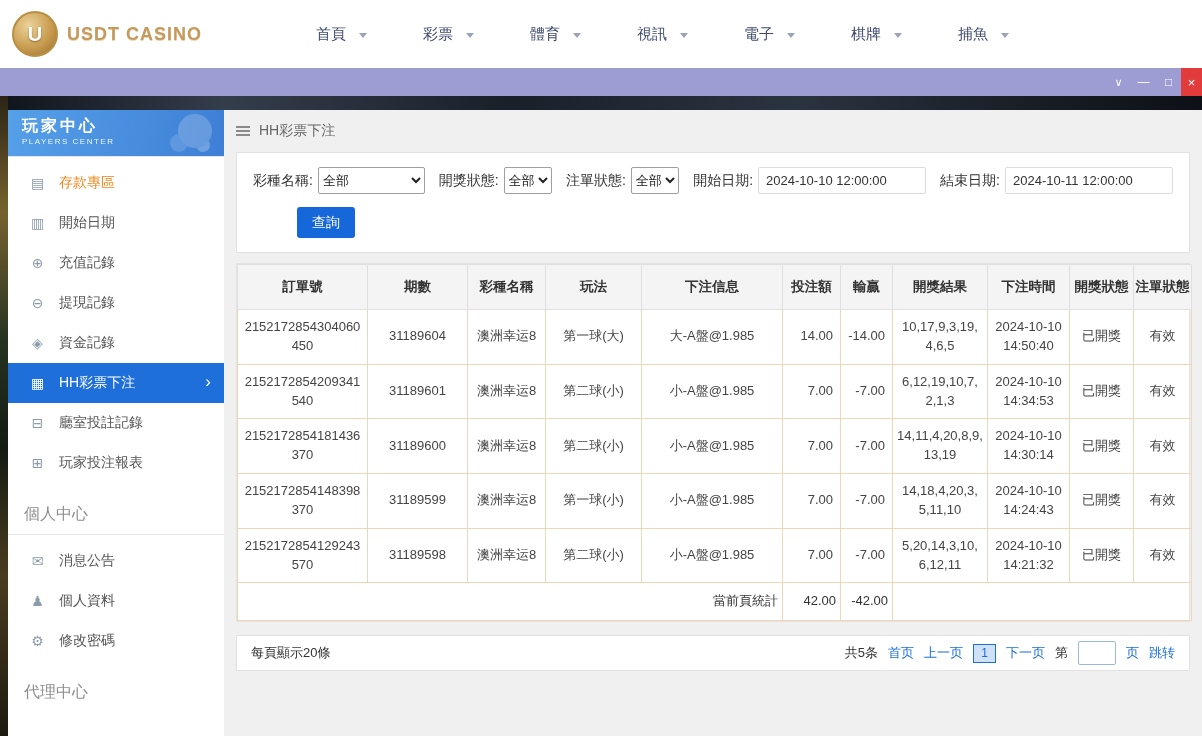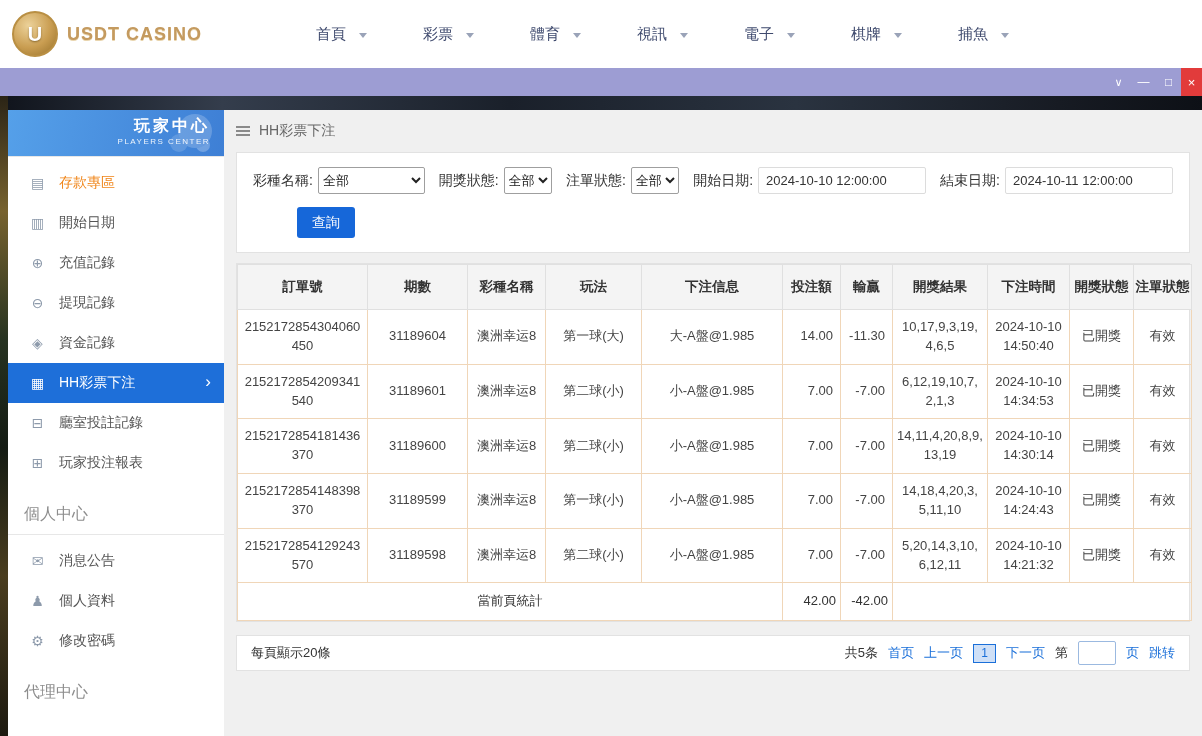--- a/index.html
+++ b/index.html
@@ -25,21 +25,21 @@
   .tb-btn.chev{font-size:11px;}
   .tb-btn.close{background:#e23b3b;width:21px;font-size:13px;}
   
   .bg-left{position:absolute;left:0;top:96px;width:8px;height:640px;
     background:linear-gradient(180deg,#2b2416 0%,#77622e 18%,#273321 38%,#141b13 55%,#4a3d1f 75%,#1d1a10 100%);}
   .bg-band{position:absolute;left:8px;top:96px;width:1194px;height:14px;
     background:linear-gradient(90deg,#11151d 0%,#343d4c 18%,#1a202a 42%,#2a3340 66%,#171b23 88%,#0d1016 100%);}
   
   .sidebar{position:absolute;left:8px;top:110px;width:216px;height:626px;background:#ffffff;overflow:hidden;}
   .side-header{height:46px;padding:5px 14px 0;box-sizing:border-box;position:relative;color:#fff;
-    background:linear-gradient(100deg,#55a0e9 0%,#3e7fd5 100%);overflow:hidden;text-align:right;}
+    background:linear-gradient(100deg,#55a0e9 0%,#3e7fd5 100%);overflow:hidden;}
   .side-header::after{content:"";position:absolute;right:12px;top:4px;width:34px;height:34px;border-radius:50%;
     background:rgba(255,255,255,.20);box-shadow:-16px 12px 0 -8px rgba(255,255,255,.15),8px 14px 0 -10px rgba(255,255,255,.25);}
   .side-title{font-size:16px;font-weight:bold;letter-spacing:3px;line-height:22px;}
   .side-subtitle{font-size:8px;letter-spacing:1.5px;opacity:.9;}
   .side-section-title{font-size:16px;color:#8d8d8d;padding:15px 16px 9px;}
   .side-divider{height:1px;background:#e7e7e7;}
   .side-list{list-style:none;margin:6px 0 6px;padding:0;}
   .side-item{height:40px;display:flex;align-items:center;gap:13px;padding-left:21px;font-size:14px;color:#555;cursor:pointer;position:relative;}
   .side-item .ic{width:17px;text-align:center;color:#8d9aab;font-size:14px;}
   .side-item.orange .lbl{color:#f08519;}
@@ -60,21 +60,21 @@
   .date-input{width:152px;height:25px;border:1px solid #dcdcdc;border-radius:2px;font-size:13px;color:#333;padding:0 7px;font-family:inherit;}
   .search-btn{margin-top:13px;background:#1667d9;color:#fff;border:none;border-radius:3px;width:58px;height:31px;font-size:14px;cursor:pointer;font-family:inherit;margin-left:44px;}
   
   .table-panel{background:#fff;border:1px solid #e2e2e2;margin-top:10px;}
   table{width:100%;border-collapse:collapse;table-layout:fixed;}
   col.c0{width:130px}col.c1{width:100px}col.c2{width:78px}col.c3{width:96px}col.c4{width:141px}
   col.c5{width:58px}col.c6{width:52px}col.c7{width:95px}col.c8{width:82px}col.c9{width:64px}col.c10{width:58px}
   th{background:#f4f4f4;border:1px solid #e0e0e0;color:#333;font-size:13.5px;font-weight:bold;height:40px;padding:2px 1px;}
   td{border:1px solid #f0d6b8;color:#444;font-size:13px;text-align:center;padding:8px 4px;line-height:1.45;word-break:break-all;}
   td.num{text-align:right;padding-right:7px;}
-  tr.summary td{padding:9px 4px;color:#333;}
+  tr.summary td{padding:9px 4px;color:#333;text-align:right;}
   
   .footer-bar{background:#fff;border:1px solid #e2e2e2;margin-top:13px;height:36px;display:flex;align-items:center;justify-content:space-between;padding:0 14px;font-size:13px;color:#333;box-sizing:border-box;}
   .pagination{display:flex;align-items:center;gap:10px;}
   .pg-link{color:#1a6fd9;cursor:pointer;text-decoration:none;}
   .pg-current{min-width:15px;height:17px;padding:0 3px;border:1px solid #1a6fd9;background:#cfe0f7;color:#1a6fd9;font-size:12px;display:flex;align-items:center;justify-content:center;cursor:pointer;}
   .pg-dark{color:#333;}
   .pg-input{width:32px;height:20px;border:1px solid #9bb9e0;border-radius:2px;}
 </style>
 </head>
 <body>
@@ -252,21 +252,21 @@
           </tr>
         </thead>
       <tbody>
           <tr>
             <td>2152172854304060450</td>
             <td>31189604</td>
             <td>澳洲幸运8</td>
             <td>第一球(大)</td>
             <td>大-A盤@1.985</td>
             <td class="num">14.00</td>
-            <td class="num">-11.30</td>
+            <td class="num">-14.00</td>
             <td>10,17,9,3,19,4,6,5</td>
             <td>2024-10-10 14:50:40</td>
             <td>已開獎</td>
             <td>有效</td>
           </tr>
           <tr>
             <td>2152172854209341540</td>
             <td>31189601</td>
             <td>澳洲幸运8</td>
             <td>第二球(小)</td>

